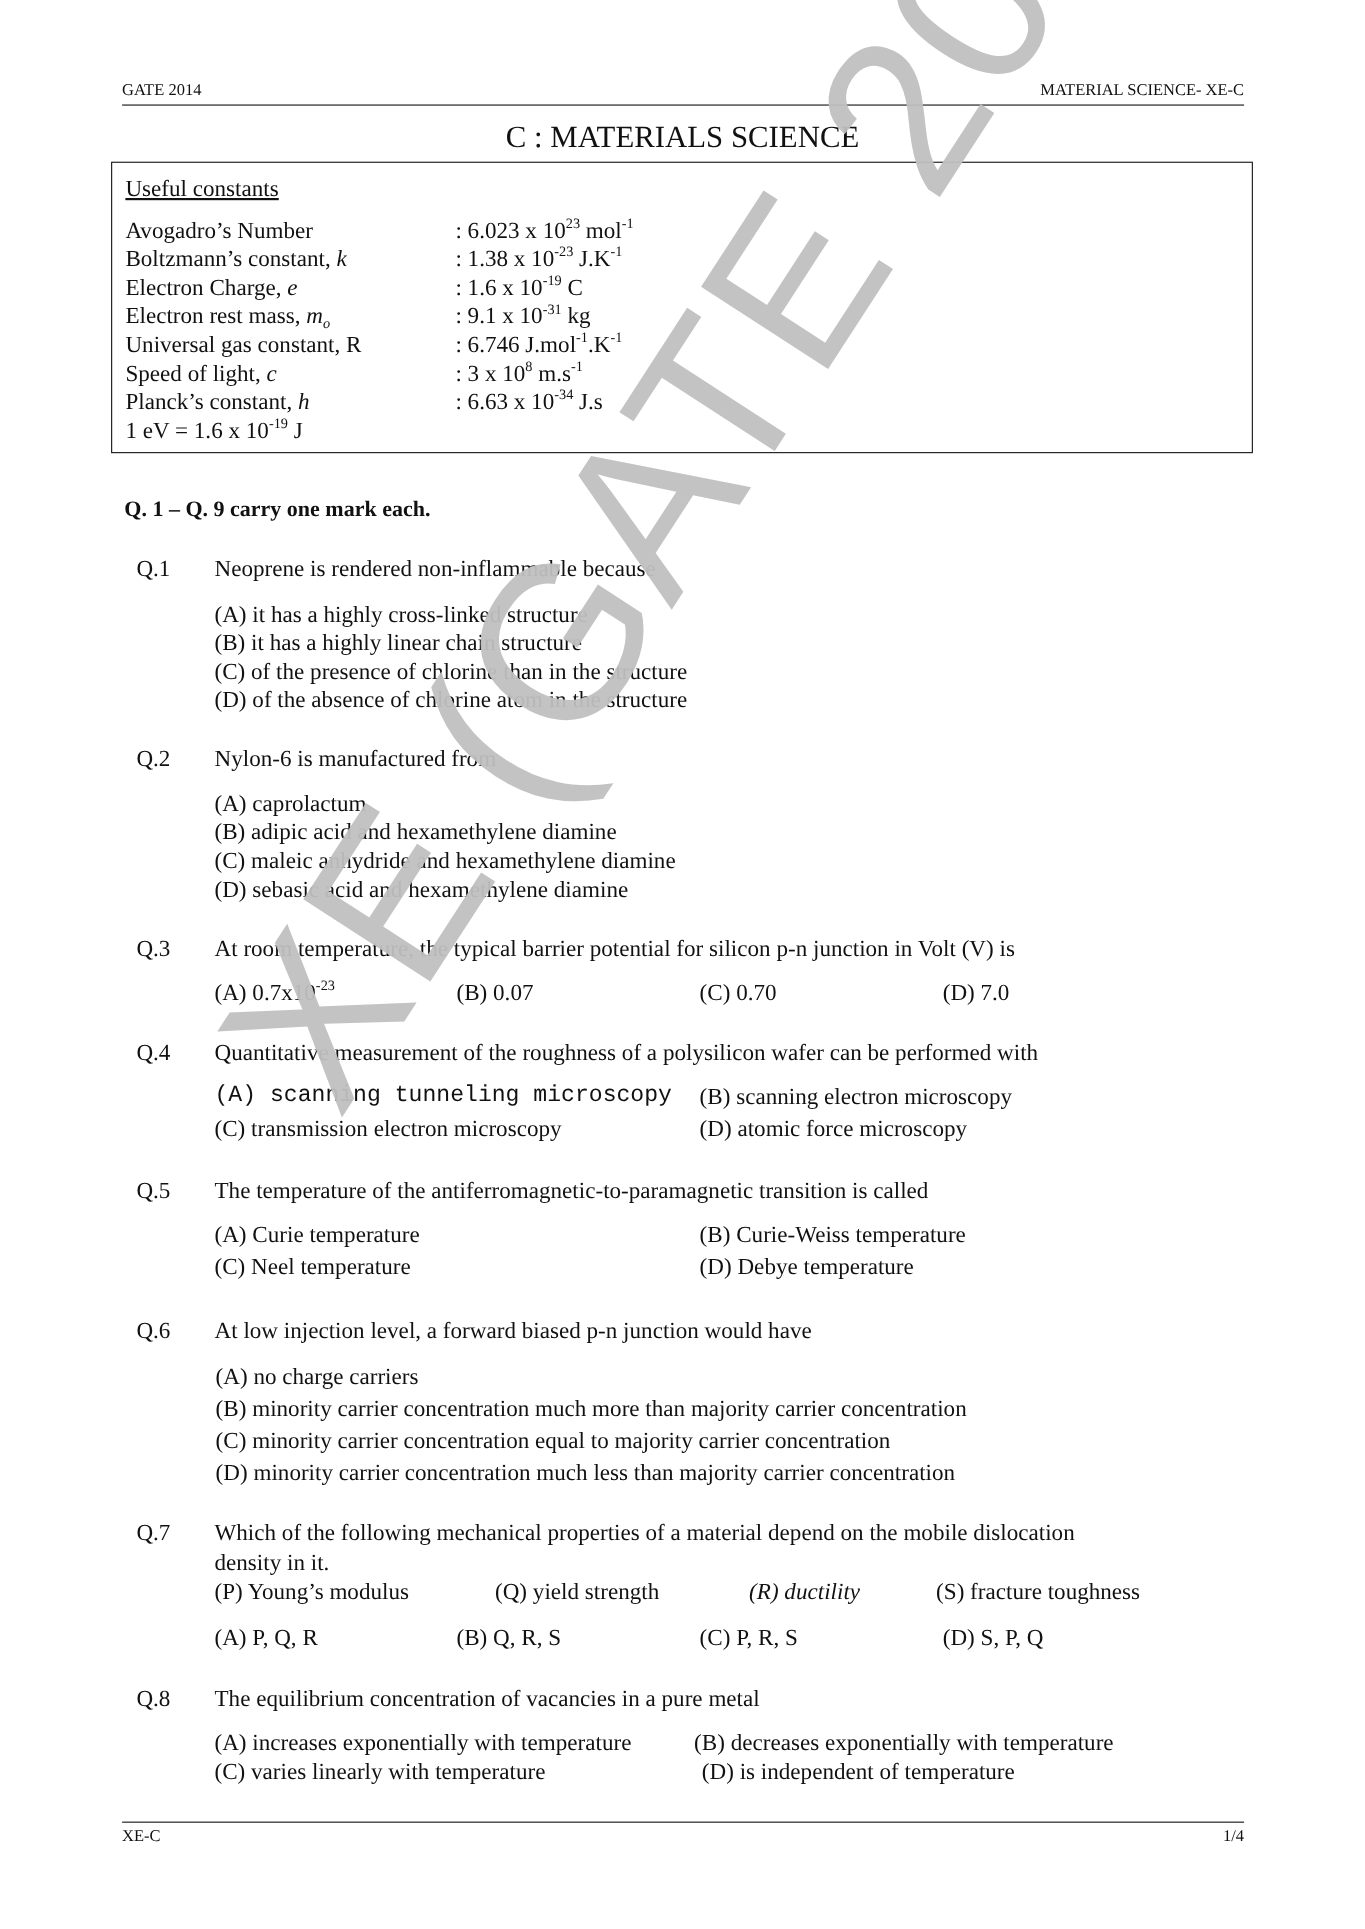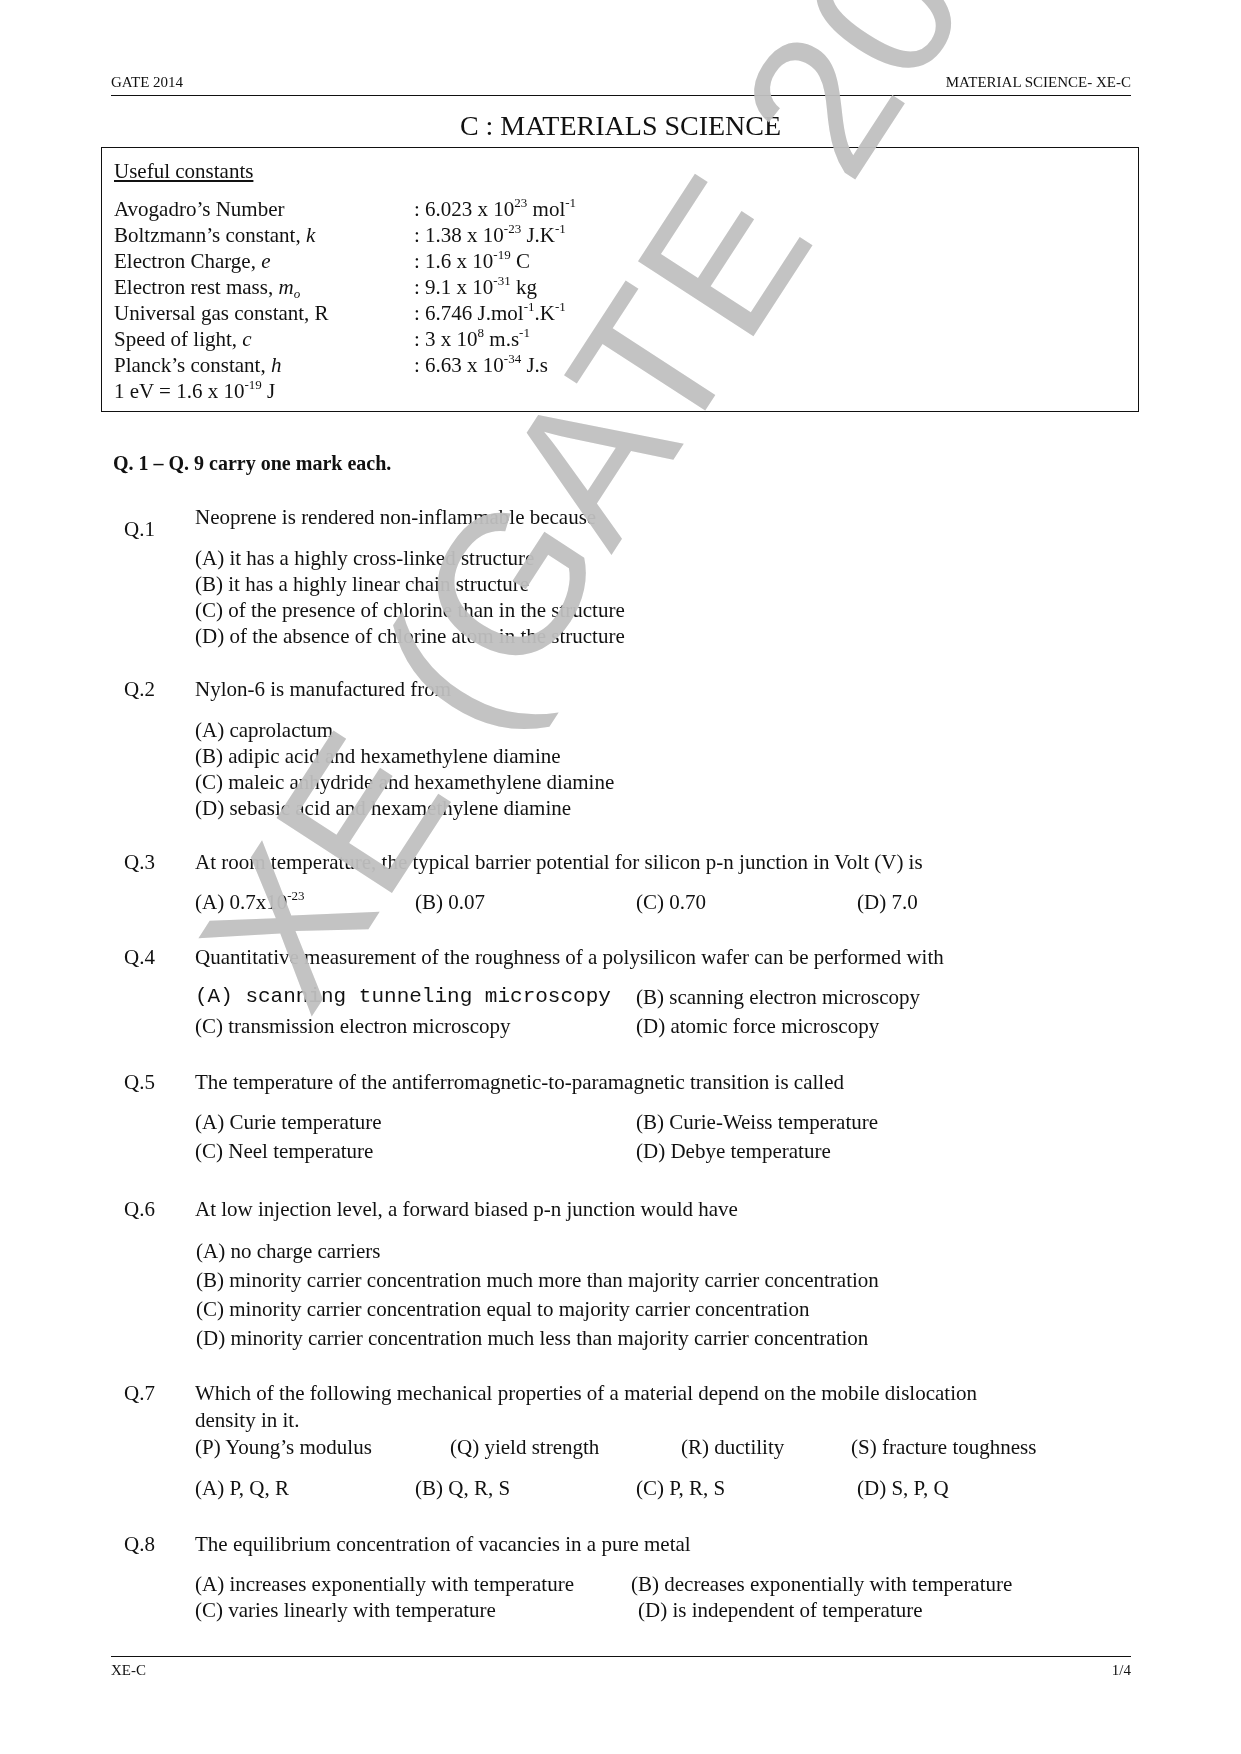--- a/index.html
+++ b/index.html
@@ -59,21 +59,21 @@
 
     <div class="c-row" style="top:204px;"><span>Planck’s constant, </span><i>h</i></div>
     <div class="c-val" style="top:204px;"><span>: 6.63 x 10</span><sup>-34</sup><span> J.s</span></div>
 
     <div class="c-row" style="top:230px;"><span>1 eV  = 1.6 x 10</span><sup>-19</sup><span> J</span></div>
   </div>
 
   <div class="abs section">Q. 1 – Q. 9 carry one mark each.</div>
 
   <div>
-    <div class="abs qnum" style="left:124px; top:517px;">Q.1</div>
+    <div class="abs qnum" style="left:124px; top:505px;">Q.1</div>
     <div class="abs qtext" style="left:195px; top:505px;">Neoprene is rendered non-inflammable because</div>
     <div class="abs opt" style="left:195px; top:546px;">(A) it has a highly cross-linked structure</div>
     <div class="abs opt" style="left:195px; top:572px;">(B) it has a highly linear chain structure</div>
     <div class="abs opt" style="left:195px; top:598px;">(C) of the presence of chlorine than in the structure</div>
     <div class="abs opt" style="left:195px; top:624px;">(D) of the absence of chlorine atom in the structure</div>
   </div>
 
   <div>
     <div class="abs qnum" style="left:124px; top:677px;">Q.2</div>
     <div class="abs qtext" style="left:195px; top:677px;">Nylon-6 is manufactured from</div>
@@ -118,21 +118,21 @@
     <div class="abs opt" style="left:196px; top:1297px;">(C) minority carrier concentration equal to majority carrier concentration</div>
     <div class="abs opt" style="left:196px; top:1326px;">(D) minority carrier concentration much less than majority carrier concentration</div>
   </div>
 
   <div>
     <div class="abs qnum" style="left:124px; top:1381px;">Q.7</div>
     <div class="abs qtext" style="left:195px; top:1381px;">Which of the following mechanical properties of a material depend on the mobile dislocation</div>
     <div class="abs qtext" style="left:195px; top:1408px;">density in it.</div>
     <div class="abs opt" style="left:195px; top:1435px;">(P) Young’s modulus</div>
     <div class="abs opt" style="left:450px; top:1435px;">(Q) yield strength</div>
-    <div class="abs opt" style="left:681px; top:1435px;">(R) ductility</div>
+    <div class="abs opt" style="left:681px; top:1435px;font-style:italic;">(R) ductility</div>
     <div class="abs opt" style="left:851px; top:1435px;">(S) fracture toughness</div>
     <div class="abs opt" style="left:195px; top:1476px;">(A) P, Q, R</div>
     <div class="abs opt" style="left:415px; top:1476px;">(B) Q, R, S</div>
     <div class="abs opt" style="left:636px; top:1476px;">(C) P, R, S</div>
     <div class="abs opt" style="left:857px; top:1476px;">(D) S, P, Q</div>
   </div>
 
   <div>
     <div class="abs qnum" style="left:124px; top:1532px;">Q.8</div>
     <div class="abs qtext" style="left:195px; top:1532px;">The equilibrium concentration of vacancies in a pure metal</div>

